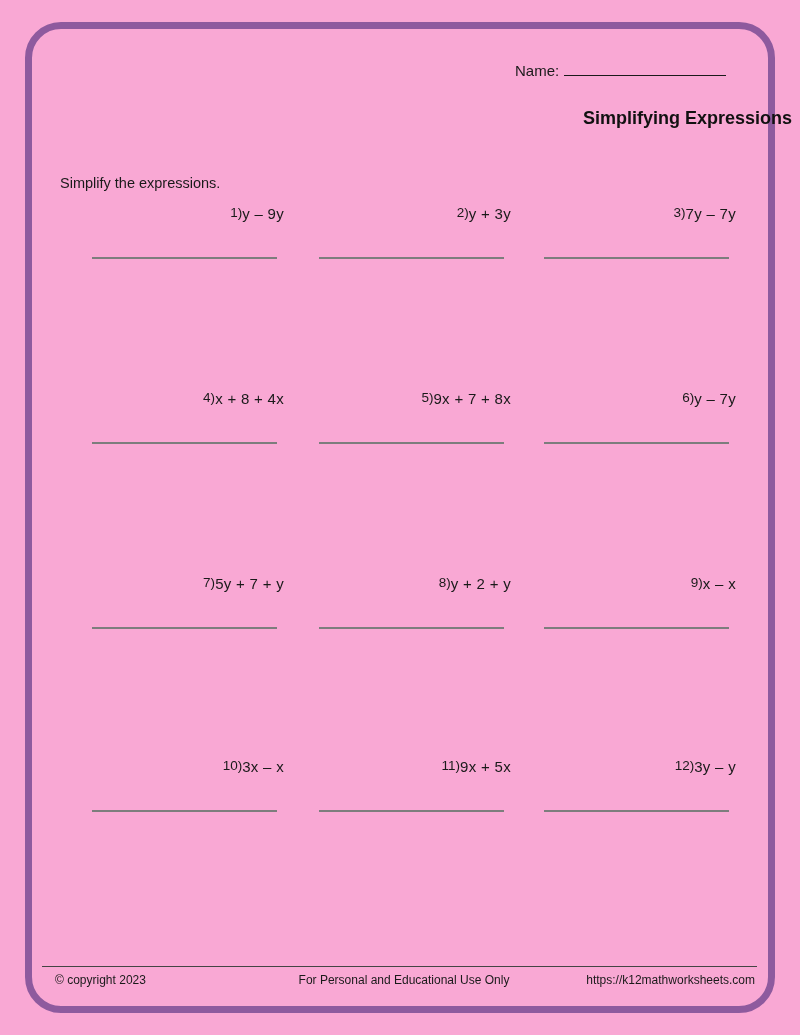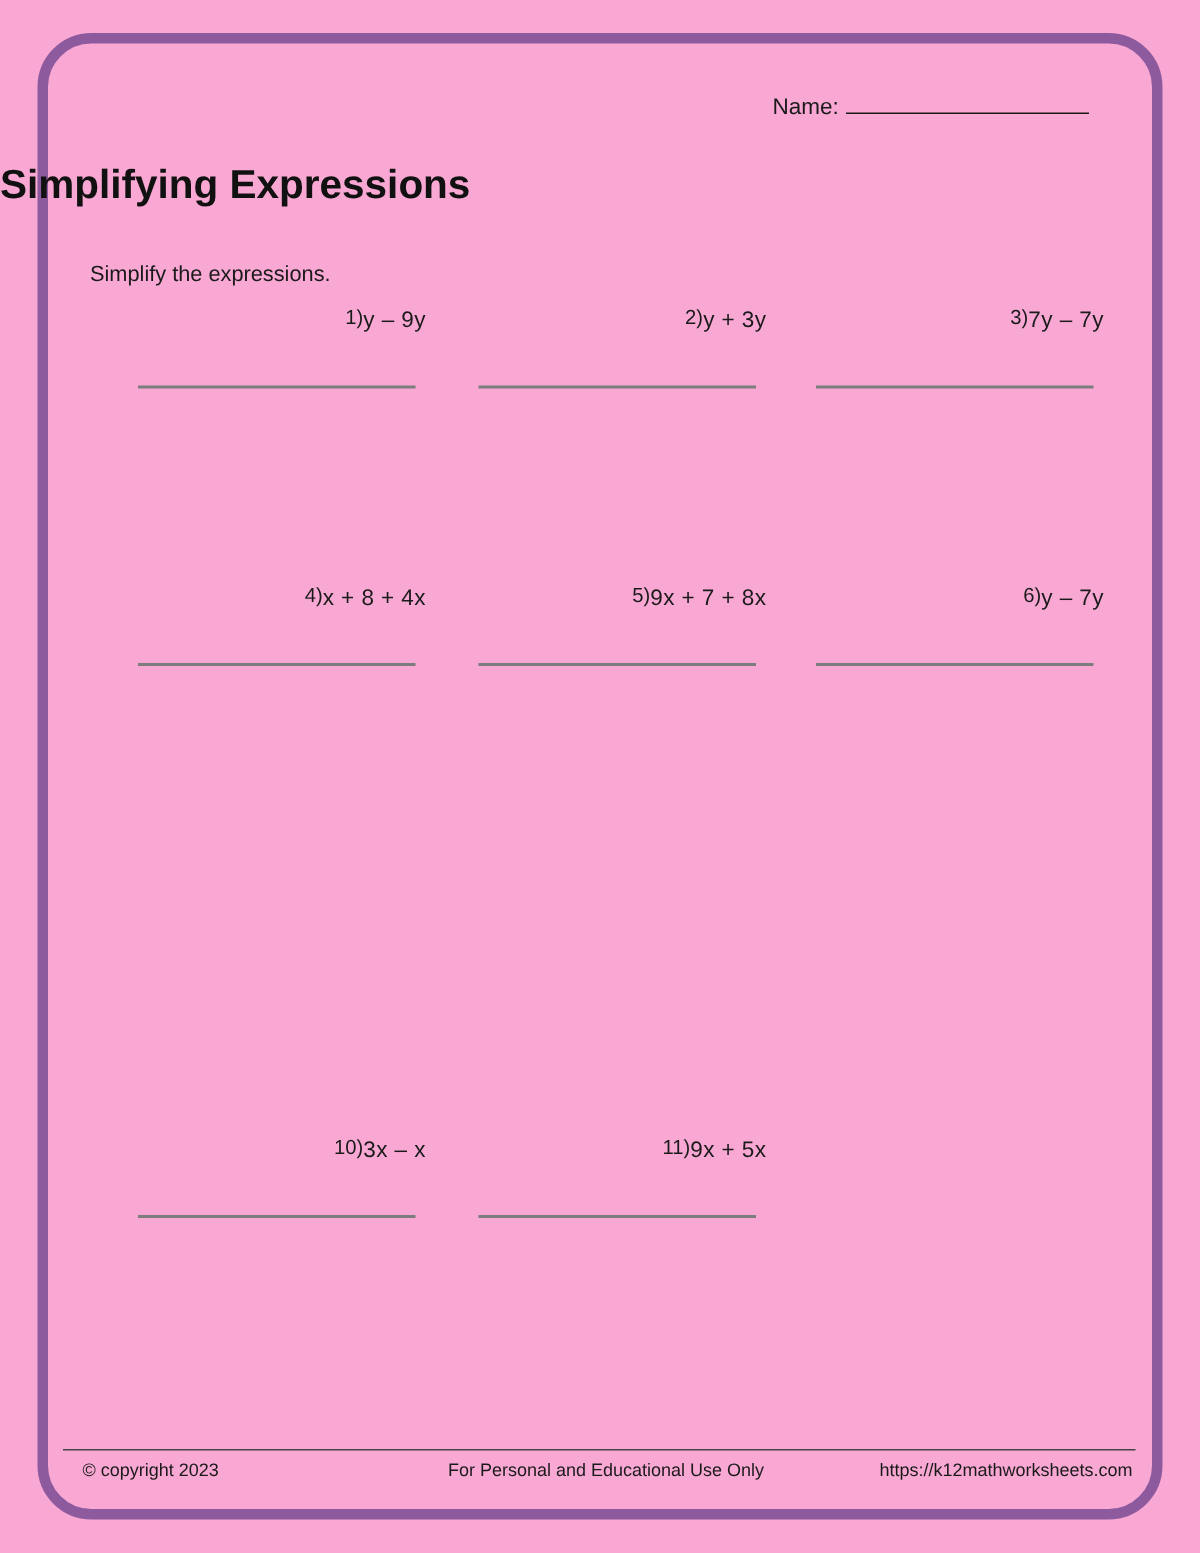--- a/index.html
+++ b/index.html
@@ -34,22 +34,22 @@
     width: 162px;
     height: 15px;
     margin-left: 5px;
     border-bottom: 1.5px solid #1a1a1a;
   }
   .title {
     position: absolute;
     top: 108px;
     left: 0;
     width: 792px;
-    text-align: left;
-    font-size: 27px;
+    text-align: right;
+    font-size: 18px;
     font-weight: 700;
     color: #111111;
   }
   .instruction {
     position: absolute;
     left: 60px;
     top: 175px;
     font-size: 14.5px;
   }
   .prob-row {
@@ -146,28 +146,46 @@
     <div class="cell col-2">
       <span class="num">5)</span><span class="expr">9x + 7 + 8x</span>
       <div class="answer-line"></div>
     </div>
     <div class="cell col-3">
       <span class="num">6)</span><span class="expr">y – 7y</span>
       <div class="answer-line"></div>
     </div>
   </div>
 
+  <div class="prob-row row-3">
+    <div class="cell col-1">
+      <span class="num">7)</span><span class="expr">5y + 7 + y</span>
+      <div class="answer-line"></div>
+    </div>
+    <div class="cell col-2">
+      <span class="num">8)</span><span class="expr">y + 2 + y</span>
+      <div class="answer-line"></div>
+    </div>
+    <div class="cell col-3">
+      <span class="num">9)</span><span class="expr">x – x</span>
+      <div class="answer-line"></div>
+    </div>
+  </div>
 
   <div class="prob-row row-4">
     <div class="cell col-1">
       <span class="num">10)</span><span class="expr">3x – x</span>
       <div class="answer-line"></div>
     </div>
     <div class="cell col-2">
       <span class="num">11)</span><span class="expr">9x + 5x</span>
+      <div class="answer-line"></div>
+    </div>
+    <div class="cell col-3">
+      <span class="num">12)</span><span class="expr">3y – y</span>
       <div class="answer-line"></div>
     </div>
   </div>
 
   <div class="footer-rule"></div>
   <div class="footer-text footer-copyright">© copyright 2023</div>
   <div class="footer-text footer-usage">For Personal and Educational Use Only</div>
   <div class="footer-text footer-url">https://k12mathworksheets.com</div>
 </div>
 

